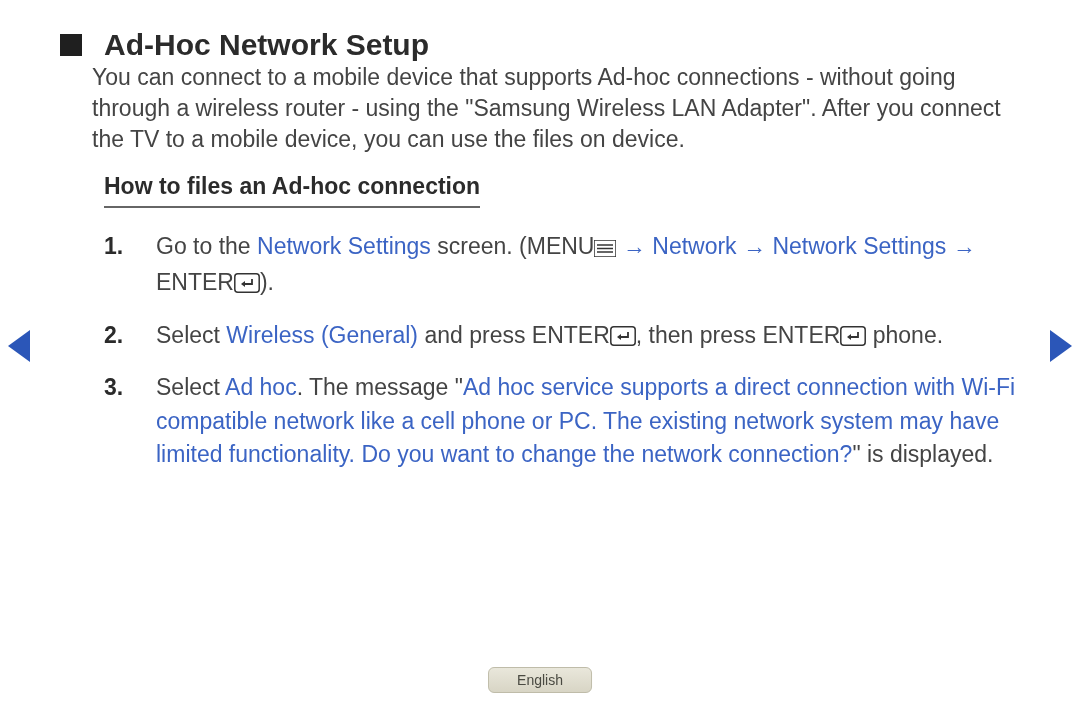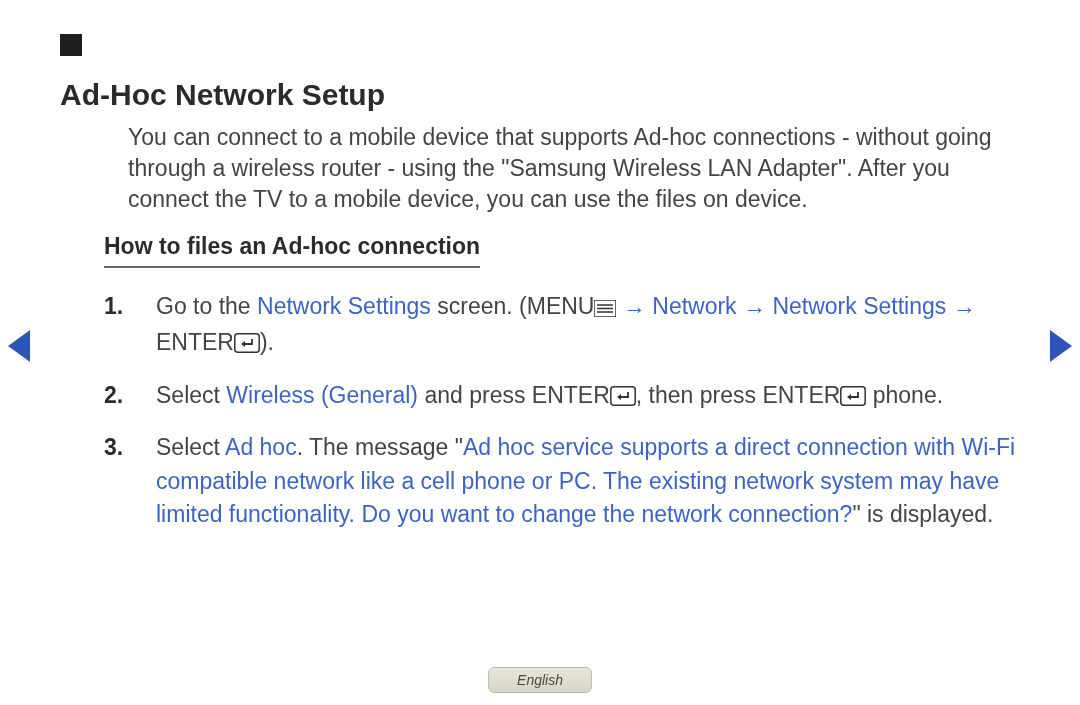--- a/index.html
+++ b/index.html
@@ -14,39 +14,37 @@
     position: relative;
     overflow: hidden;
   }
   .page {
     padding: 28px 60px 0 60px;
   }
   .title-row {
     display: flex;
     align-items: flex-start;
     gap: 22px;
-    margin-bottom: 10px;
-    flex-direction: column;
   }
   .bullet-square {
     width: 22px;
     height: 22px;
     background: #1f1f1f;
     margin-top: 6px;
     flex-shrink: 0;
   }
   .title {
     font-size: 30px;
     font-weight: bold;
     color: #2b2b2b;
   }
   .intro {
     font-size: 23px;
     line-height: 1.35;
-    margin-left: 68px;
+    margin-left: 32px;
     margin-bottom: 18px;
     color: #444;
   }
   .subheading {
     font-size: 23px;
     font-weight: bold;
     margin-left: 44px;
     padding-bottom: 6px;
     border-bottom: 2px solid #666;
     display: inline-block;
@@ -98,21 +96,20 @@
     position: absolute;
     bottom: 12px;
     left: 50%;
     transform: translateX(-50%);
     background: linear-gradient(#e9e7db, #d8d5c5);
     border: 1px solid #bfbca9;
     border-radius: 6px;
     padding: 4px 28px;
     font-size: 14px;
     color: #4a4a42;
-    font-style: italic;
   }
 </style>
 </head>
 <body>
 
 <div class="page">
   <div class="title-row">
     <div class="bullet-square"></div>
     <div class="title">Ad-Hoc Network Setup</div>
   </div>

